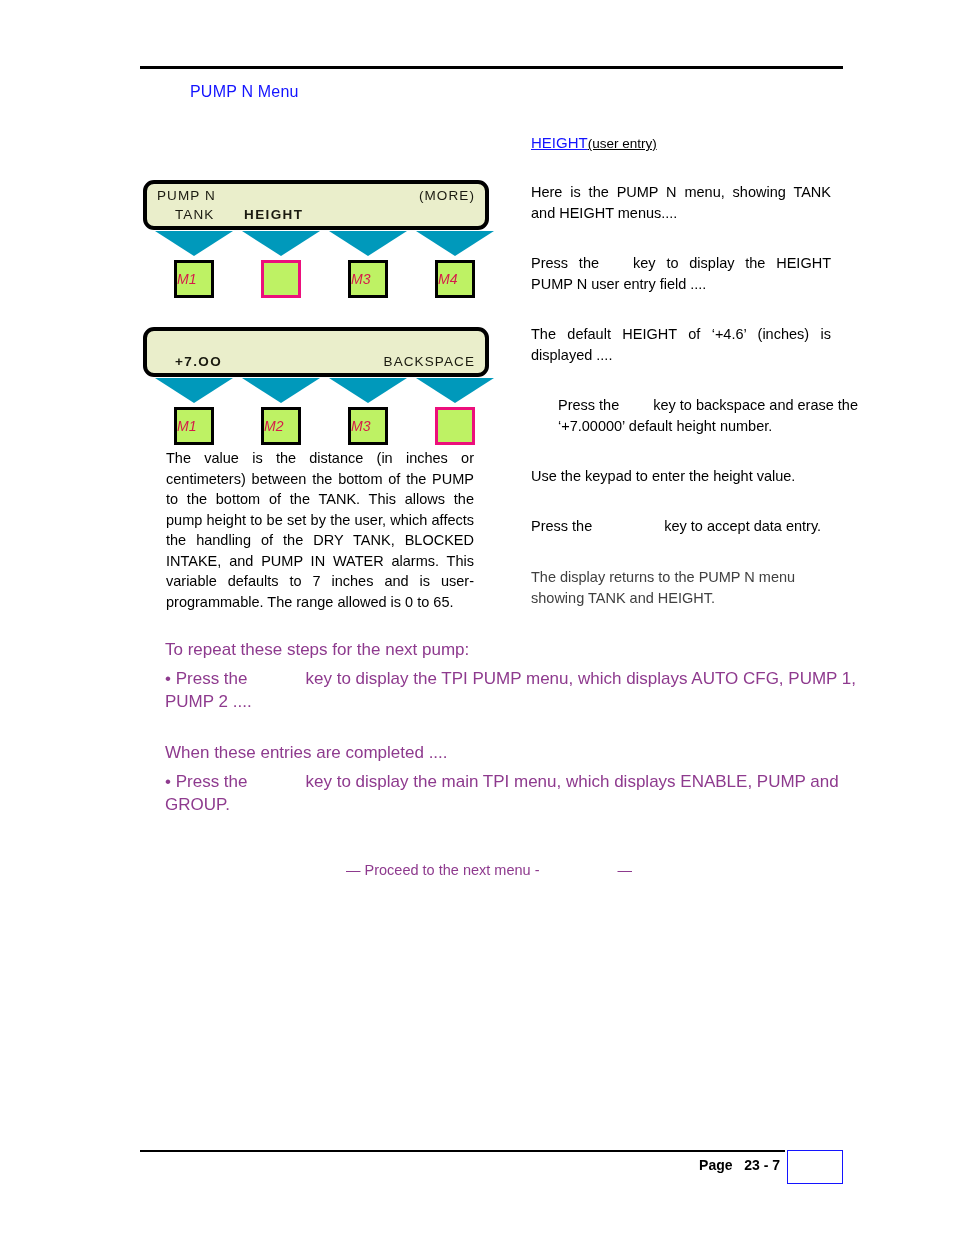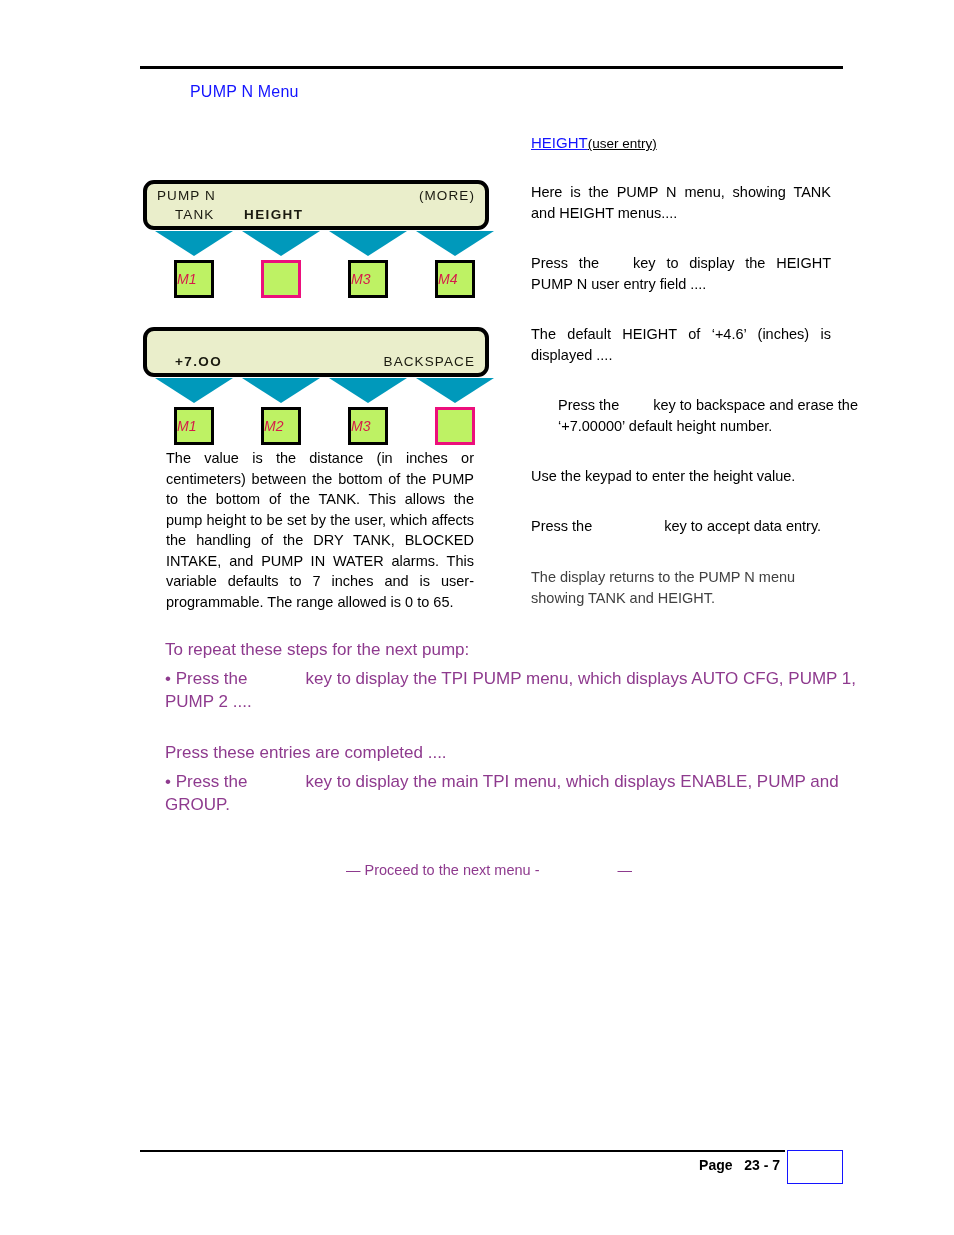--- a/index.html
+++ b/index.html
@@ -339,21 +339,21 @@
 </div>
 
 <div class="para" id="rc-p7">The display returns to the PUMP N menu showing TANK and HEIGHT.</div>
 
 <div id="bottom-block">
   <p class="lead">To repeat these steps for the next pump:</p>
   <p class="bullet">
     <span>• Press the</span><span class="gap-md"></span><span>key to display the TPI PUMP menu, which displays AUTO CFG, PUMP 1, PUMP 2 ....</span>
   </p>
   <div class="spacer"></div>
-  <p class="lead">Press these entries are completed ....</p>
+  <p class="lead">When these entries are completed ....</p>
   <p class="bullet">
     <span>•  Press the</span><span class="gap-md"></span><span>key to display the main TPI menu, which displays ENABLE, PUMP and GROUP.</span>
   </p>
 </div>
 
 <div id="proceed-line">
   <span>— Proceed to the next menu -</span><span class="gap-xl"></span><span>—</span>
 </div>
 
 <div id="footer-rule"></div>

